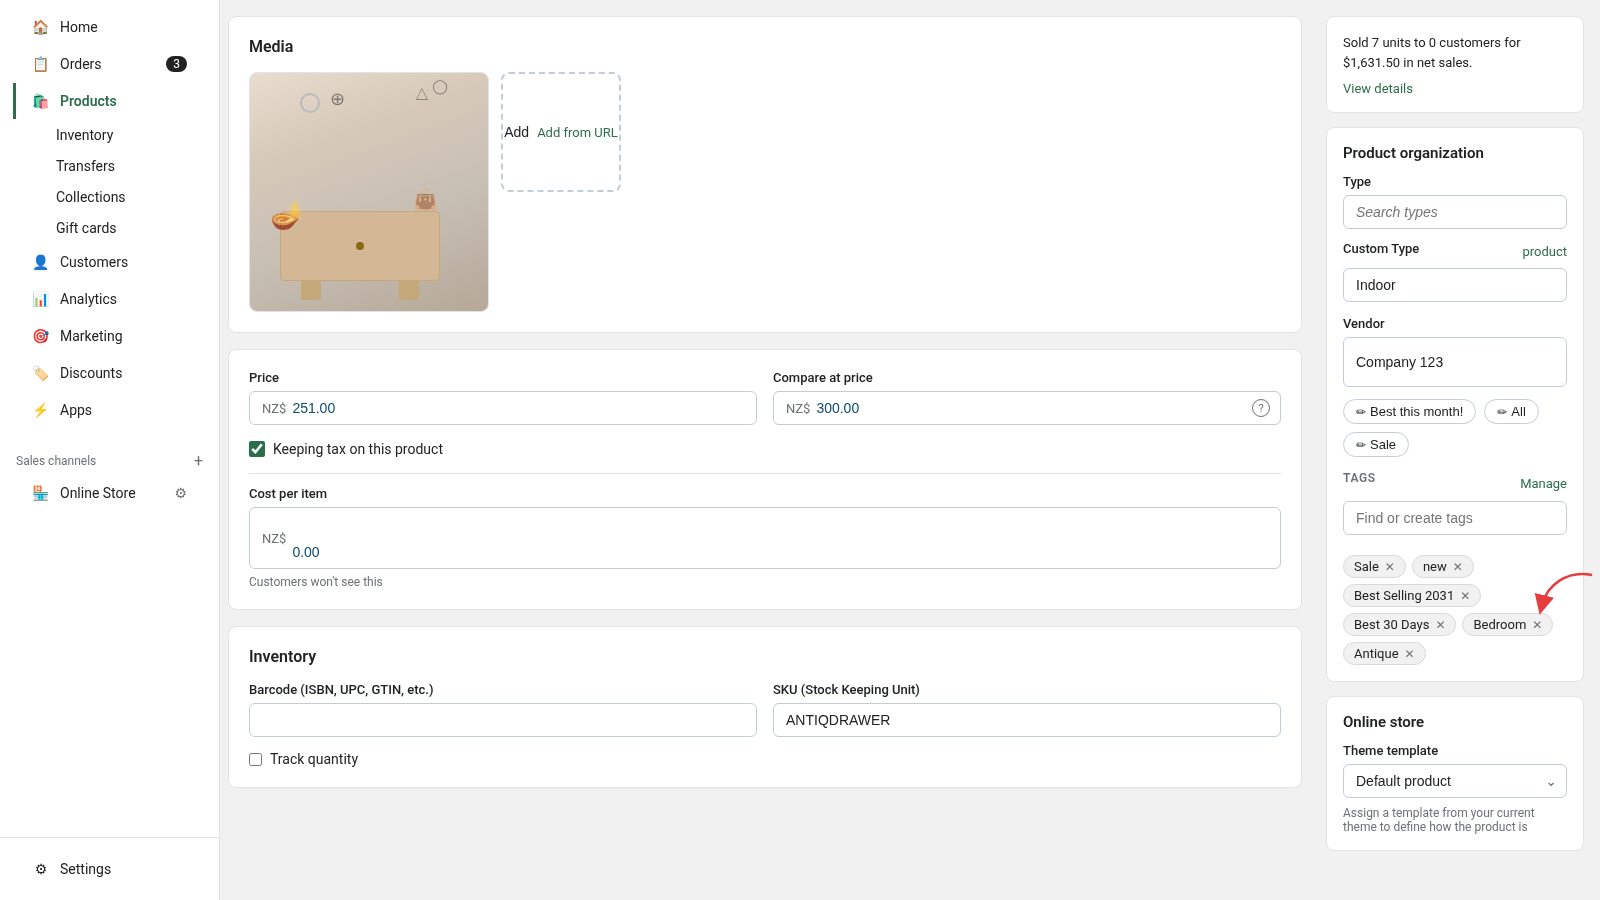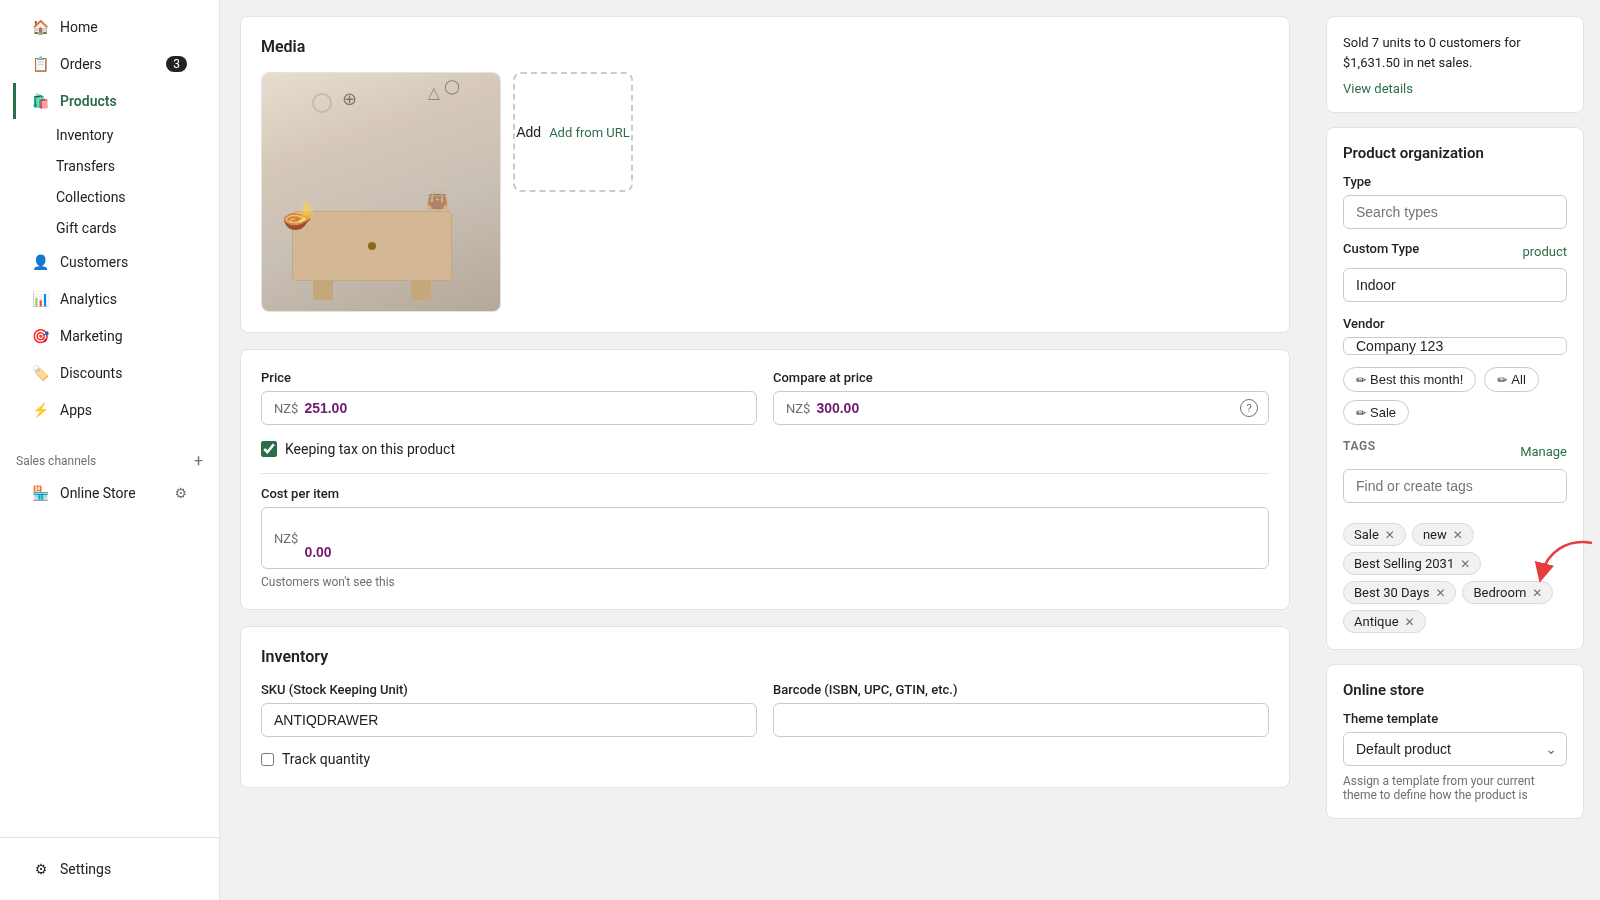--- a/index.html
+++ b/index.html
@@ -8,60 +8,60 @@
     
     .sidebar { width: 220px; background: #fff; border-right: 1px solid #e3e3e3; display: flex; flex-direction: column; height: 900px; overflow-y: auto; flex-shrink: 0; }
     .sidebar-nav-item { display: flex; align-items: center; gap: 10px; padding: 9px 16px; cursor: pointer; color: #202223; font-size: 14px; border-radius: 6px; margin: 1px 8px; }
     .sidebar-nav-item.active { color: #2c6e49; font-weight: 600; border-left: 3px solid #2c6e49; border-radius: 0 6px 6px 0; margin-left: 5px; }
     .sidebar-badge { margin-left: auto; background: #202223; color: #fff; border-radius: 10px; padding: 1px 7px; font-size: 12px; }
     .sidebar-sub-item { padding: 7px 16px 7px 40px; cursor: pointer; color: #202223; font-size: 14px; display: block; border-radius: 6px; margin: 1px 8px; }
     .sidebar-section { padding: 14px 16px 4px 16px; font-size: 12px; color: #6d7175; display: flex; align-items: center; justify-content: space-between; }
 
     
     .main { flex: 1; display: flex; overflow: hidden; }
-    .content-area { flex: 1; overflow-y: auto; padding: 16px 20px; background: #f1f1f1; }
+    .content-area { flex: 1; overflow-y: auto; padding: 16px 8px; background: #f1f1f1; }
     .right-panel { width: 290px; overflow-y: auto; padding: 16px; background: #f1f1f1; flex-shrink: 0; }
 
     
     .card { background: #fff; border: 1px solid #e3e3e3; border-radius: 8px; padding: 20px; margin-bottom: 16px; }
     .card-title { font-size: 16px; font-weight: 600; margin-bottom: 16px; color: #202223; }
 
     
     .media-grid { display: flex; gap: 12px; }
     .media-main { width: 240px; height: 240px; border: 1px solid #e3e3e3; border-radius: 8px; overflow: hidden; background: #f9f9f9; flex-shrink: 0; }
     .media-add-box { width: 120px; height: 120px; border: 2px dashed #c4cdd6; border-radius: 8px; display: flex; align-items: center; justify-content: center; gap: 8px; cursor: pointer; }
     .media-add-box a { color: #2c6e49; text-decoration: none; font-size: 13px; }
 
     
     .pricing-row { display: flex; gap: 16px; margin-bottom: 16px; }
     .pricing-field { flex: 1; }
     .field-label { font-size: 13px; color: #202223; margin-bottom: 6px; font-weight: 500; }
     .field-input { width: 100%; border: 1px solid #c4cdd6; border-radius: 6px; padding: 8px 12px; font-size: 14px; color: #202223; display: flex; align-items: center; gap: 6px; }
-    .field-input input { border: none; outline: none; flex: 1; font-size: 14px; color: #701a75; background: transparent; font-weight: bold; }
+    .field-input input { border: none; outline: none; flex: 1; font-size: 14px; color: #0c4a6e; background: transparent; }
     .input-prefix { color: #6d7175; font-size: 13px; flex-shrink: 0; }
     .checkbox-row { display: flex; align-items: center; gap: 8px; margin-bottom: 16px; }
     .checkbox-row input[type=checkbox] { width: 16px; height: 16px; accent-color: #2c6e49; }
     .cost-field { width: 100%; }
     .hint-text { font-size: 12px; color: #6d7175; margin-top: 6px; }
 
     
     .inventory-row { display: flex; gap: 16px; }
     .inventory-field { flex: 1; }
     .track-qty-row { display: flex; align-items: center; gap: 8px; margin-top: 14px; }
 
     
     .rp-card { background: #fff; border: 1px solid #e3e3e3; border-radius: 8px; padding: 16px; margin-bottom: 14px; }
     .rp-card-title { font-size: 15px; font-weight: 600; margin-bottom: 12px; }
     .rp-label { font-size: 13px; color: #202223; margin-bottom: 6px; font-weight: 500; }
     .rp-input { width: 100%; border: 1px solid #c4cdd6; border-radius: 6px; padding: 8px 12px; font-size: 14px; color: #202223; outline: none; }
     .rp-row { display: flex; align-items: center; justify-content: space-between; margin-bottom: 6px; }
     .remove-link { color: #2c6e49; font-size: 13px; cursor: pointer; text-decoration: none; }
     .manage-link { color: #2c6e49; font-size: 13px; cursor: pointer; text-decoration: none; }
     .custom-type-box { width: 100%; border: 1px solid #c4cdd6; border-radius: 6px; padding: 8px 12px; font-size: 14px; color: #202223; margin-bottom: 14px; }
-    .vendor-input { width: 100%; border: 1px solid #c4cdd6; border-radius: 6px; padding: 0 12px; font-size: 14px; color: #202223; margin-bottom: 12px; }
+    .vendor-input { width: 100%; border: 1px solid #c4cdd6; border-radius: 6px; padding: 16px 12px; font-size: 14px; color: #202223; margin-bottom: 12px; }
     .tags-buttons { display: flex; gap: 8px; margin-bottom: 14px; flex-wrap: wrap; }
     .tag-suggest-btn { display: flex; align-items: center; gap: 4px; border: 1px solid #c4cdd6; border-radius: 20px; padding: 4px 12px; font-size: 13px; cursor: pointer; background: #fff; color: #202223; }
     .tag-suggest-btn .pen-icon { font-size: 12px; }
     .tags-list { display: flex; flex-wrap: wrap; gap: 6px; margin-top: 10px; }
     .tag-chip { display: flex; align-items: center; gap: 4px; background: #f1f1f1; border: 1px solid #d9d9d9; border-radius: 14px; padding: 3px 10px; font-size: 13px; color: #202223; }
     .tag-chip .remove-x { cursor: pointer; color: #6d7175; font-size: 12px; margin-left: 2px; }
 
     
     .select-input { width: 100%; border: 1px solid #c4cdd6; border-radius: 6px; padding: 8px 12px; font-size: 14px; color: #202223; background: #fff; appearance: none; cursor: pointer; }
     .select-wrapper { position: relative; }
@@ -215,26 +215,26 @@
           <input type="text" value="0.00" style="border: none; outline: none; flex: 1 1 0%; font-size: 14px; background: transparent; margin-top: 28px;">
         </div>
         <div class="hint-text">Customers won't see this</div>
       </div>
     </div>
 
     <div class="card">
       <div class="card-title">Inventory</div>
       <div class="inventory-row">
         <div class="inventory-field">
+          <div class="field-label">Barcode (ISBN, UPC, GTIN, etc.)</div>
+          <input type="text" class="rp-input" value="" style="">
+        </div>
+        <div class="inventory-field">
           <div class="field-label">SKU (Stock Keeping Unit)</div>
           <input type="text" class="rp-input" value="ANTIQDRAWER" style="">
-        </div>
-        <div class="inventory-field">
-          <div class="field-label">Barcode (ISBN, UPC, GTIN, etc.)</div>
-          <input type="text" class="rp-input" value="" style="">
         </div>
       </div>
       <div class="track-qty-row">
         <input type="checkbox" style="">
         <span>Track quantity</span>
       </div>
     </div>
 
   </div>
 
@@ -243,21 +243,21 @@
     <div class="rp-card">
       <p class="stat-text">Sold 7 units to 0 customers for $1,631.50 in net sales.</p>
       <a href="#" class="stat-link">View details</a>
     </div>
 
     <div class="rp-card">
       <div class="rp-card-title">Product organization</div>
 
       
       <div class="rp-label">Type</div>
-      <input type="text" class="rp-input" style="margin-bottom: 12px;" placeholder="Search types">
+      <input type="text" class="rp-input" style="margin-bottom: 12px; font-style: italic;" placeholder="Search types">
 
       
       <div class="rp-row">
         <span class="rp-label">Custom Type</span>
         <a href="#" class="remove-link">product</a>
       </div>
       <input type="text" class="rp-input custom-type-box" value="Indoor" style="">
 
       
       <div class="rp-label" style="margin-bottom:6px;">Vendor</div>

